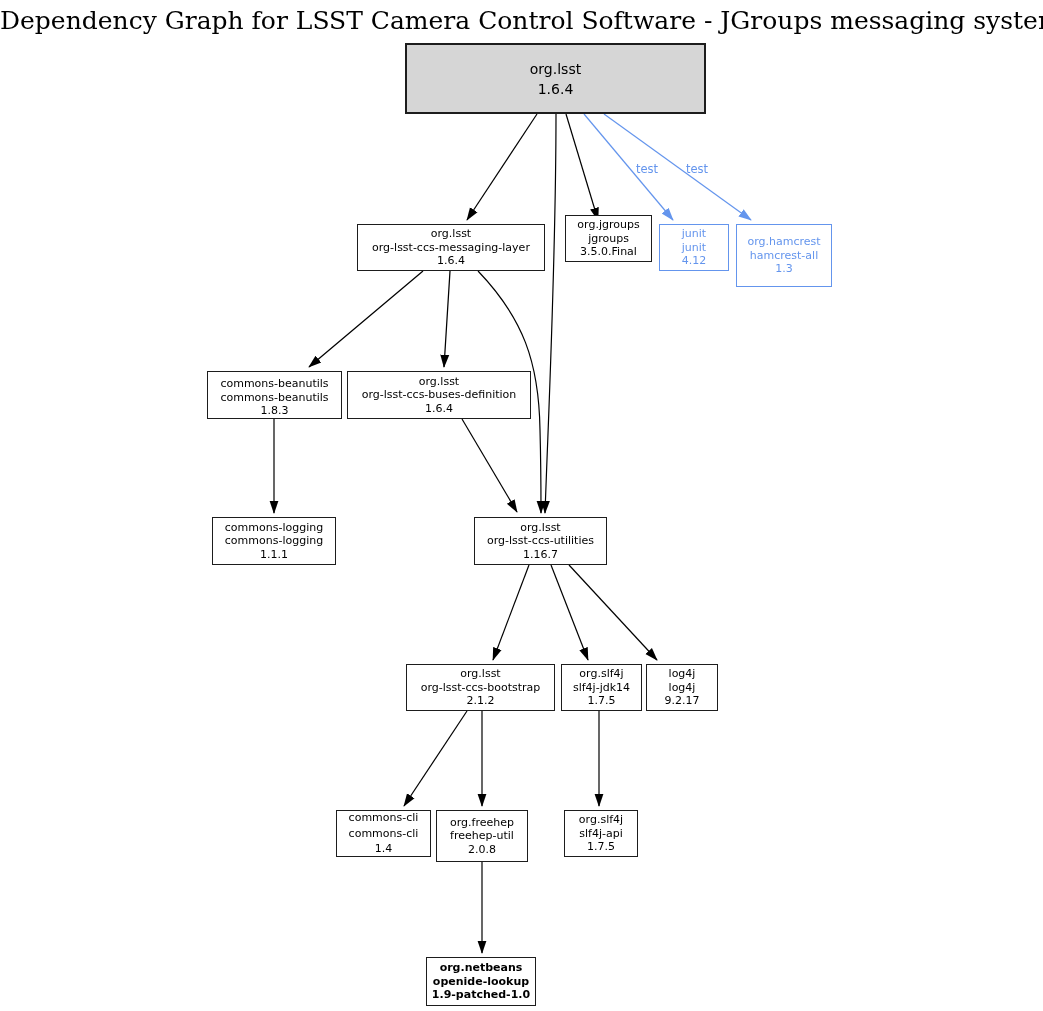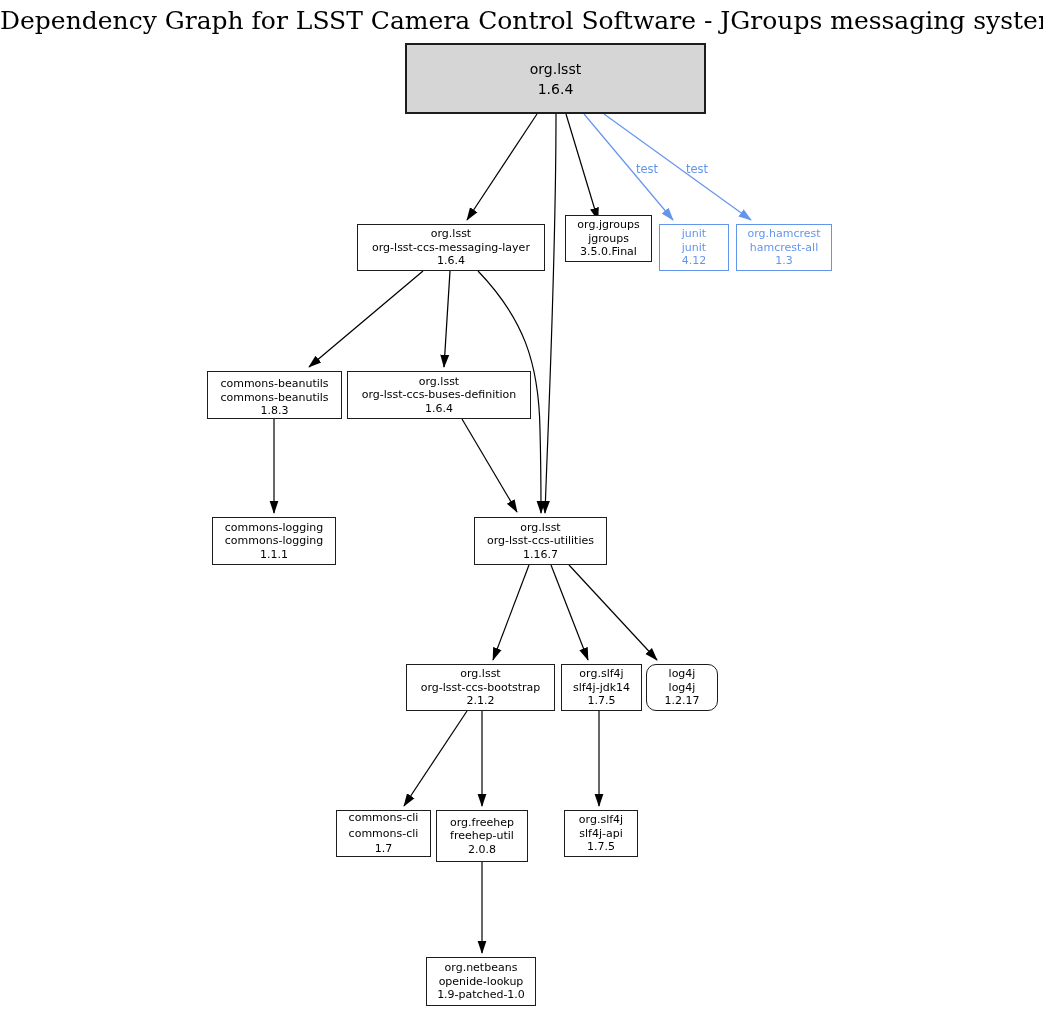--- a/index.html
+++ b/index.html
@@ -114,21 +114,21 @@
     <div>jgroups</div>
     <div>3.5.0.Final</div>
   </div>
 
   <div class="node test-scope" style="left:659px; top:224px; width:70px; height:47px;">
     <div>junit</div>
     <div>junit</div>
     <div>4.12</div>
   </div>
 
-  <div class="node test-scope" style="left:736px; top:224px; width:96px; height:47px;">
+  <div class="node test-scope" style="left:736px; top:224px; width:96px; height:63px;">
     <div>org.hamcrest</div>
     <div>hamcrest-all</div>
     <div>1.3</div>
   </div>
 
   <div class="node" style="left:207px; top:371px; width:135px; height:48px;justify-content:flex-end;">
     <div>commons-beanutils</div>
     <div>commons-beanutils</div>
     <div>1.8.3</div>
   </div>
@@ -156,43 +156,43 @@
     <div>org-lsst-ccs-bootstrap</div>
     <div>2.1.2</div>
   </div>
 
   <div class="node" style="left:561px; top:664px; width:81px; height:47px;">
     <div>org.slf4j</div>
     <div>slf4j-jdk14</div>
     <div>1.7.5</div>
   </div>
 
-  <div class="node" style="left:646px; top:664px; width:72px; height:47px;border-radius:10px;">
+  <div class="node" style="left:646px; top:664px; width:72px; height:47px;">
     <div>log4j</div>
     <div>log4j</div>
-    <div>1.2.17</div>
+    <div>9.2.17</div>
   </div>
 
   <div class="node" style="left:336px; top:810px; width:95px; height:47px;justify-content:space-between;">
     <div>commons-cli</div>
     <div>commons-cli</div>
-    <div>1.7</div>
+    <div>1.4</div>
   </div>
 
   <div class="node" style="left:436px; top:810px; width:92px; height:52px;">
     <div>org.freehep</div>
     <div>freehep-util</div>
     <div>2.0.8</div>
   </div>
 
   <div class="node" style="left:564px; top:810px; width:74px; height:47px;">
     <div>org.slf4j</div>
     <div>slf4j-api</div>
     <div>1.7.5</div>
   </div>
 
-  <div class="node" style="left:426px; top:957px; width:110px; height:49px;">
+  <div class="node" style="left:426px; top:957px; width:110px; height:49px;font-weight:bold;">
     <div>org.netbeans</div>
     <div>openide-lookup</div>
     <div>1.9-patched-1.0</div>
   </div>
 
 </div>
 
 </body></html>

